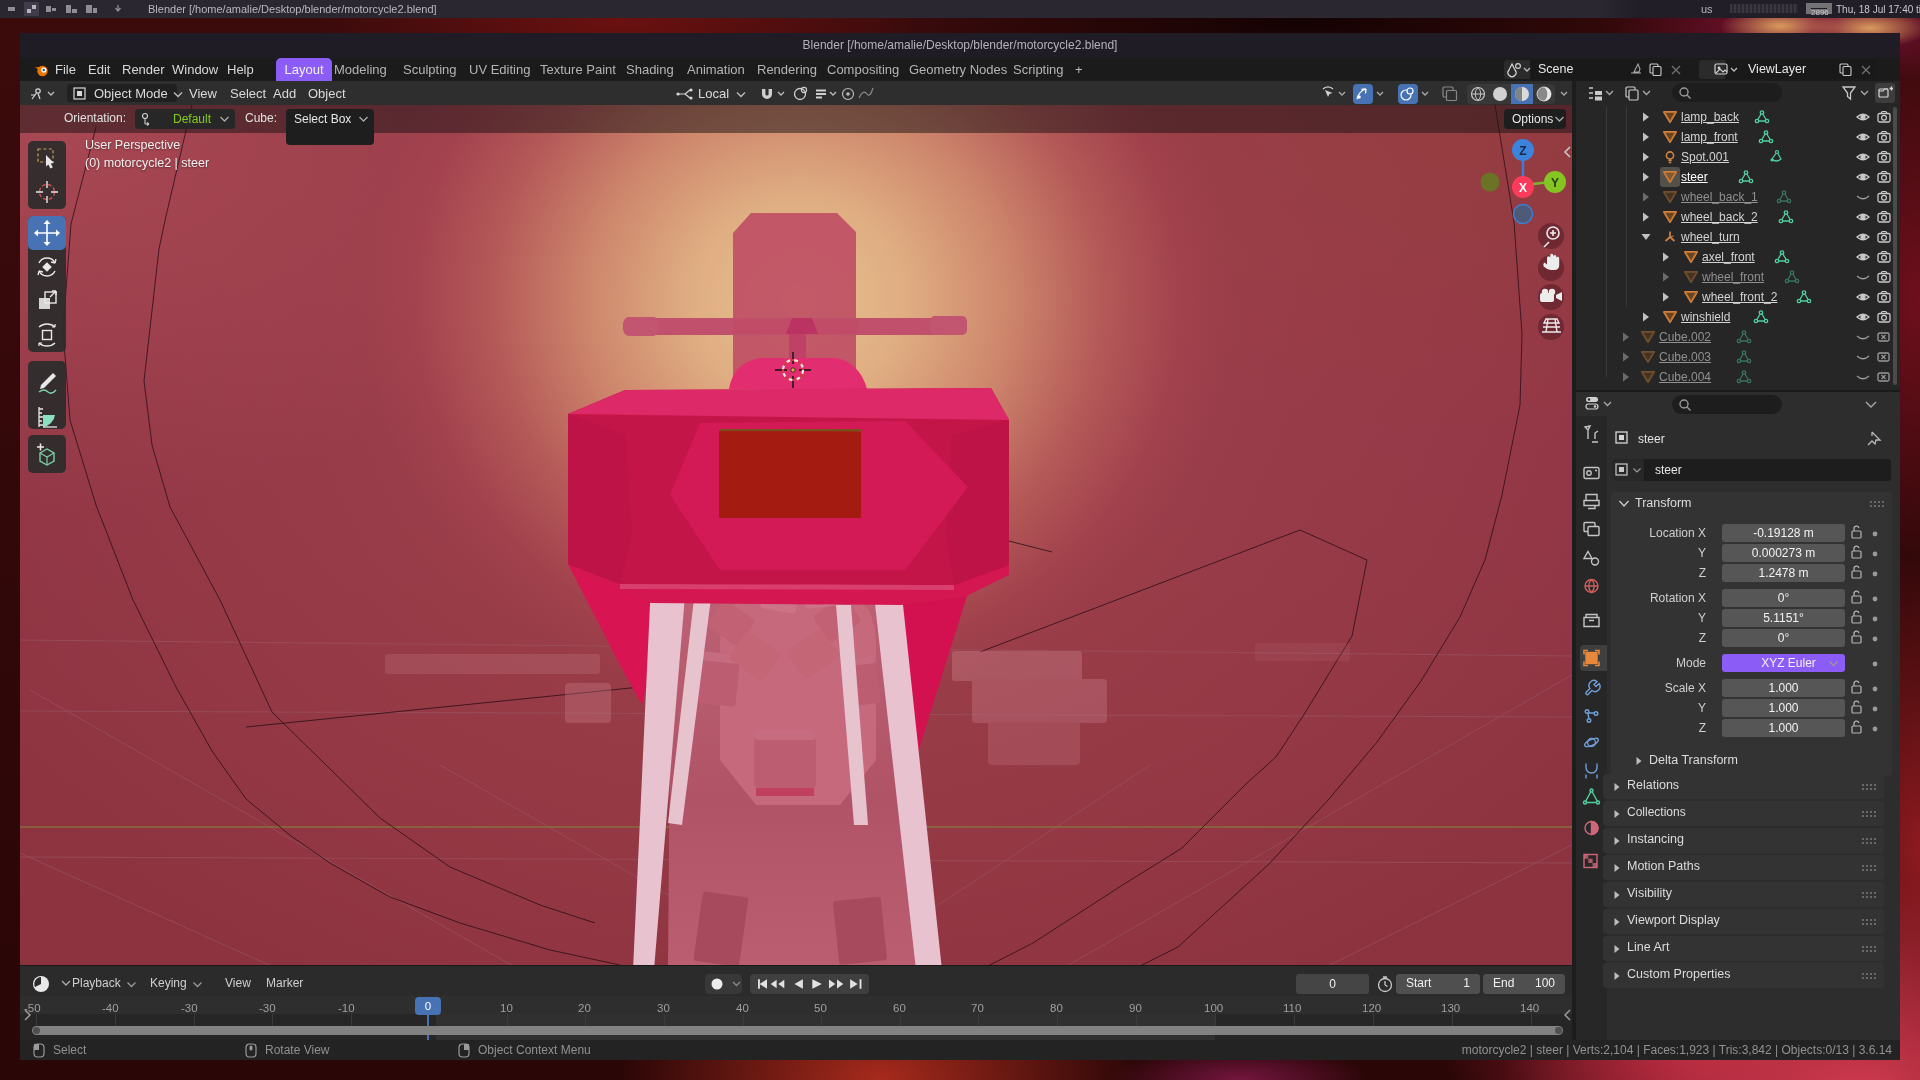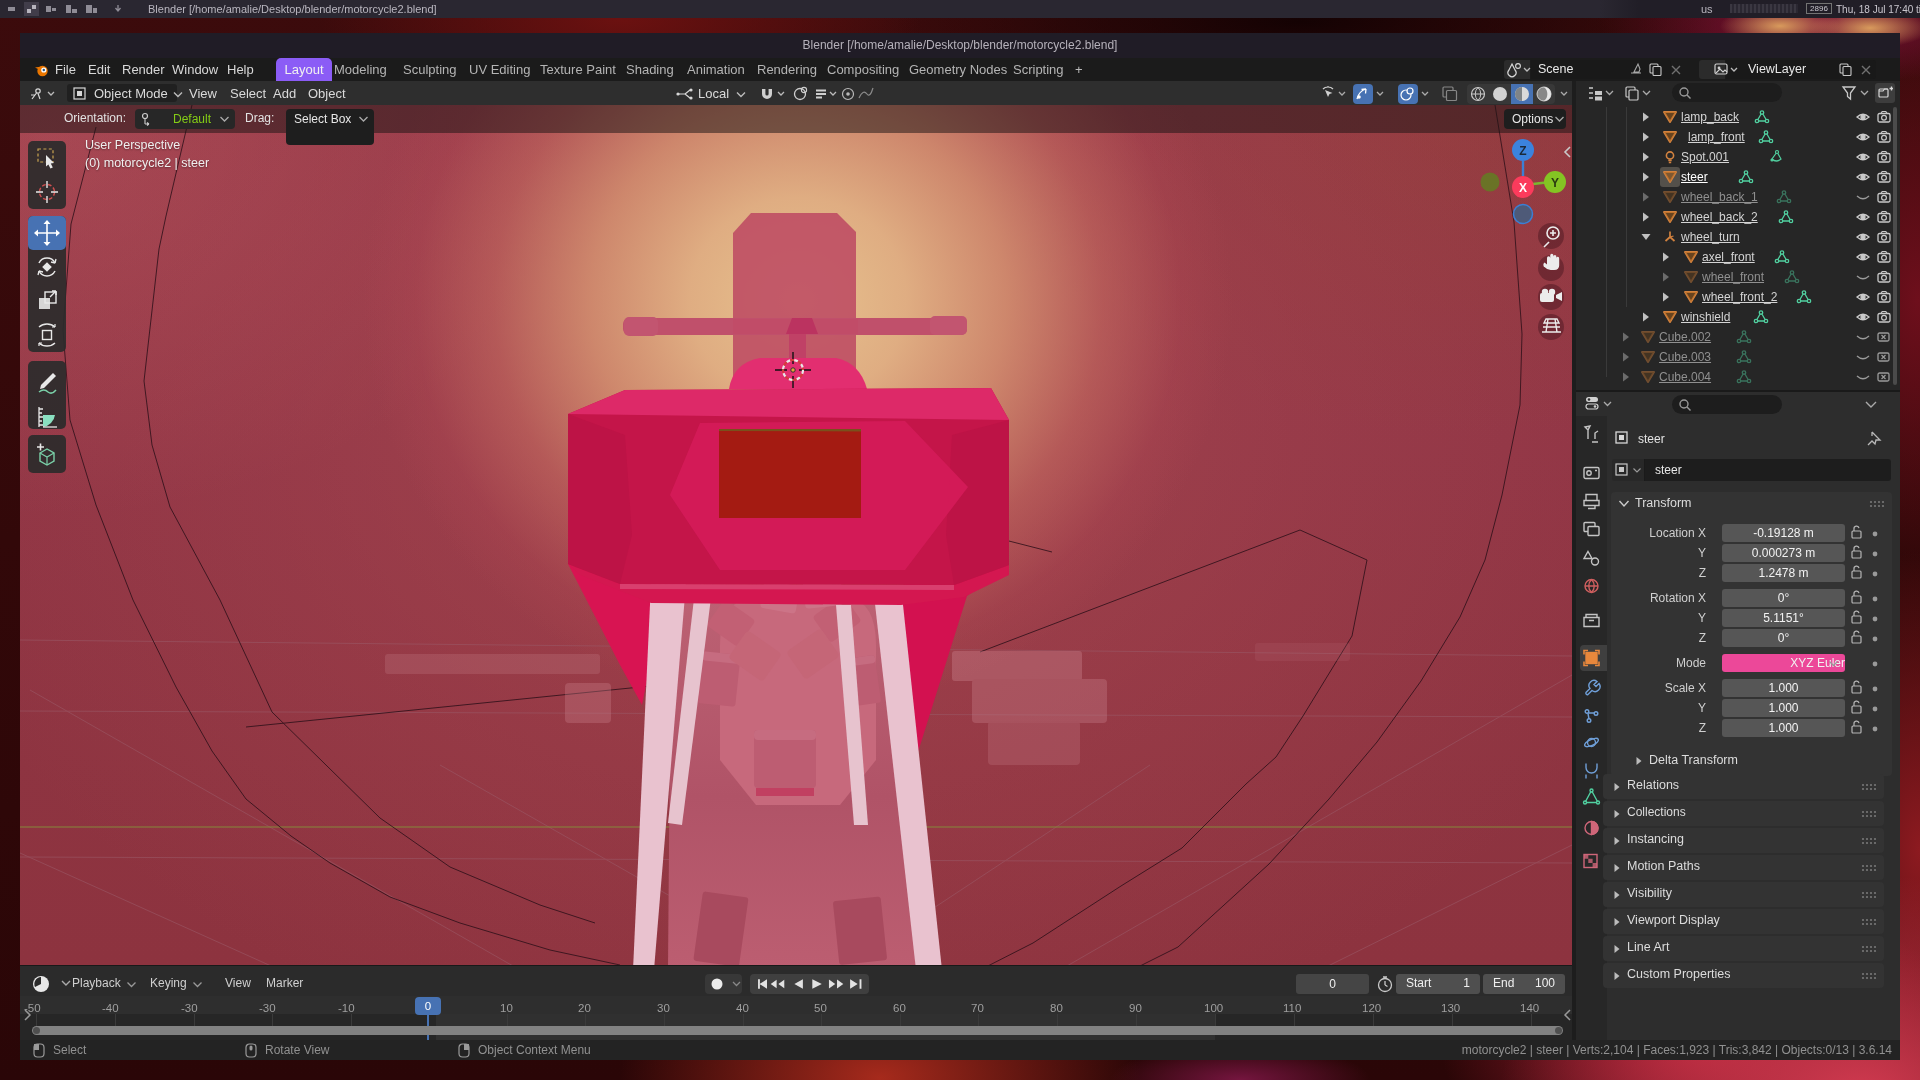--- a/index.html
+++ b/index.html
@@ -75,21 +75,21 @@
       <rect x="66" y="5" width="5" height="8" fill="#8f8c96"></rect>
         <rect x="72" y="9" width="5" height="4" fill="#8f8c96"></rect>
       <rect x="86" y="5" width="6" height="8" fill="#8f8c96"></rect>
         <rect x="93" y="8" width="4" height="5" fill="#8f8c96"></rect>
       <path d="M118 5 v5 M115.5 8 l2.5 3 2.5 -3" stroke="#8f8c96" stroke-width="1.3" fill="none"></path>
     </svg>
     <div class="abs" style="top:3px;left:148px;color:#b9b6bf">Blender [/home/amalie/Desktop/blender/motorcycle2.blend]</div>
     <div class="abs" style="top:0;left:1600px;width:320px;height:18px;background:linear-gradient(90deg,rgba(30,27,34,0) 0%,#211e27 12%,#211e27 100%)"></div>
     <div class="abs" style="top:3px;left:1701px;color:#b9b6bf">us</div>
     <div class="abs" style="top:4px;left:1730px;width:68px;height:9px;background:repeating-linear-gradient(90deg,#3a3741 0 2px,#2a2731 2px 4px)"></div>
-    <div class="abs" style="top:3px;left:1806px;width:26px;height:11px;border:1px solid #737373;font-size:8px;color:#c9c6ce;text-align:center;line-height:10px">2896</div>
+    <div class="abs" style="top:3px;left:1806px;width:26px;height:11px;border:5px solid #737373;font-size:8px;color:#c9c6ce;text-align:center;line-height:10px">2896</div>
     <div class="abs" style="top:4px;left:1836px;color:#c9c6ce;font-size:10px">Thu, 18 Jul 17:40 tile</div>
   </div>
   <div id="win" class="abs">
     <div id="titlebar" class="abs">
         <div class="t">Blender [/home/amalie/Desktop/blender/motorcycle2.blend]</div>
       </div>
     <div id="menubar" class="abs">
       <svg class="abs" style="top:3px;left:13px" width="18" height="18" viewBox="0 0 18 18">
         <circle cx="9.5" cy="10" r="5.2" fill="#ea7600"></circle>
         <circle cx="10.8" cy="9" r="2.6" fill="#fff"></circle>
@@ -361,21 +361,21 @@
         <div class="abs" style="top:4px;left:115px;width:100px;height:20px;background:#272727;border-radius:4px">
           <svg class="abs" style="top:2px;left:4px" width="16" height="16" viewBox="0 0 16 16">
             <circle cx="6" cy="5" r="2.5" fill="none" stroke="#ccc" stroke-width="1.2"></circle>
             <path d="M6 8 v5 M6 13 l4 0 M10 13 l-2 -1.5 M10 13 l-2 1.5" stroke="#ccc" stroke-width="1.1" fill="none"></path>
           </svg>
           <div class="abs" style="top:3px;left:38px;color:#84cc16">Default</div>
           <svg class="abs" style="top:7px;left:84px" width="11" height="7" viewBox="0 0 11 7">
               <path d="M1.5 1 l4 4 4 -4" stroke="#aaa" stroke-width="1.3" fill="none"></path>
             </svg>
         </div>
-        <div class="abs" style="top:6px;left:225px;color:#e2e2e2">Drag:</div>
+        <div class="abs" style="top:6px;left:225px;color:#e2e2e2">Cube:</div>
         <div class="abs" style="top:4px;left:266px;width:88px;height:36px;background:#1e1e1e;border-radius:4px">
           <div class="abs" style="top:3px;left:8px;color:#e8e8e8">Select Box</div>
           <svg class="abs" style="top:7px;left:72px" width="11" height="7" viewBox="0 0 11 7">
               <path d="M1.5 1 l4 4 4 -4" stroke="#aaa" stroke-width="1.3" fill="none"></path>
             </svg>
         </div>
         <div class="abs" style="top:4px;left:1484px;width:62px;height:20px;background:#1e1e1e;border-radius:4px">
           <div class="abs" style="top:3px;left:8px;color:#e8e8e8">Options</div>
           <svg class="abs" style="top:7px;left:50px" width="11" height="7" viewBox="0 0 11 7">
               <path d="M1.5 1 l4 4 4 -4" stroke="#aaa" stroke-width="1.3" fill="none"></path>
@@ -549,21 +549,21 @@
             <use href="#i-cam"></use>
           </svg>
         </div>
       <div class="orow" style="top:46px">
           <svg class="abs" style="top:2px;left:62px" width="16" height="16">
             <use href="#i-arr"></use>
           </svg>
           <svg class="abs" style="top:2px;left:86px" width="16" height="16">
             <use href="#i-mesh"></use>
           </svg>
-          <div class="lbl" style="left:112px">lamp_front</div>
+          <div class="lbl" style="left:105px">lamp_front</div>
           <svg class="abs" style="top:2px;left:182px" width="16" height="16">
             <use href="#i-data"></use>
           </svg>
           <svg class="abs" style="top:2px;left:279px" width="16" height="16">
             <use href="#i-eye"></use>
           </svg>
           <svg class="abs" style="top:2px;left:300px" width="16" height="16">
             <use href="#i-cam"></use>
           </svg>
         </div>
@@ -913,21 +913,21 @@
       <div class="field" style="top:152px;left:146px;width:123px">0.000273 m</div>
       <div class="plabel" style="top:172px;left:30px;width:100px">Z</div>
       <div class="field" style="top:172px;left:146px;width:123px">1.2478 m</div>
       <div class="plabel" style="top:197px;left:30px;width:100px">Rotation X</div>
       <div class="field" style="top:197px;left:146px;width:123px">0°</div>
       <div class="plabel" style="top:217px;left:30px;width:100px">Y</div>
       <div class="field" style="top:217px;left:146px;width:123px">5.1151°</div>
       <div class="plabel" style="top:237px;left:30px;width:100px">Z</div>
       <div class="field" style="top:237px;left:146px;width:123px">0°</div>
       <div class="plabel" style="top:262px;left:30px;width:100px">Mode</div>
-      <div class="field" style="top:262px;left:146px;width:123px;background:#ec4899;text-align:right;padding-left:10px">XYZ Euler
+      <div class="field" style="top:262px;left:146px;width:123px;background:#8b5cf6;text-align:center;padding-left:10px">XYZ Euler
         <svg class="abs" style="top:6px;left:106px" width="11" height="8" viewBox="0 0 11 8">
             <path d="M1.5 1.5 l4 4 4 -4" stroke="#999" stroke-width="1.3" fill="none"></path>
           </svg>
       </div>
       <div class="plabel" style="top:287px;left:30px;width:100px">Scale X</div>
       <div class="field" style="top:287px;left:146px;width:123px">1.000</div>
       <div class="plabel" style="top:307px;left:30px;width:100px">Y</div>
       <div class="field" style="top:307px;left:146px;width:123px">1.000</div>
       <div class="plabel" style="top:327px;left:30px;width:100px">Z</div>
       <div class="field" style="top:327px;left:146px;width:123px">1.000</div>

